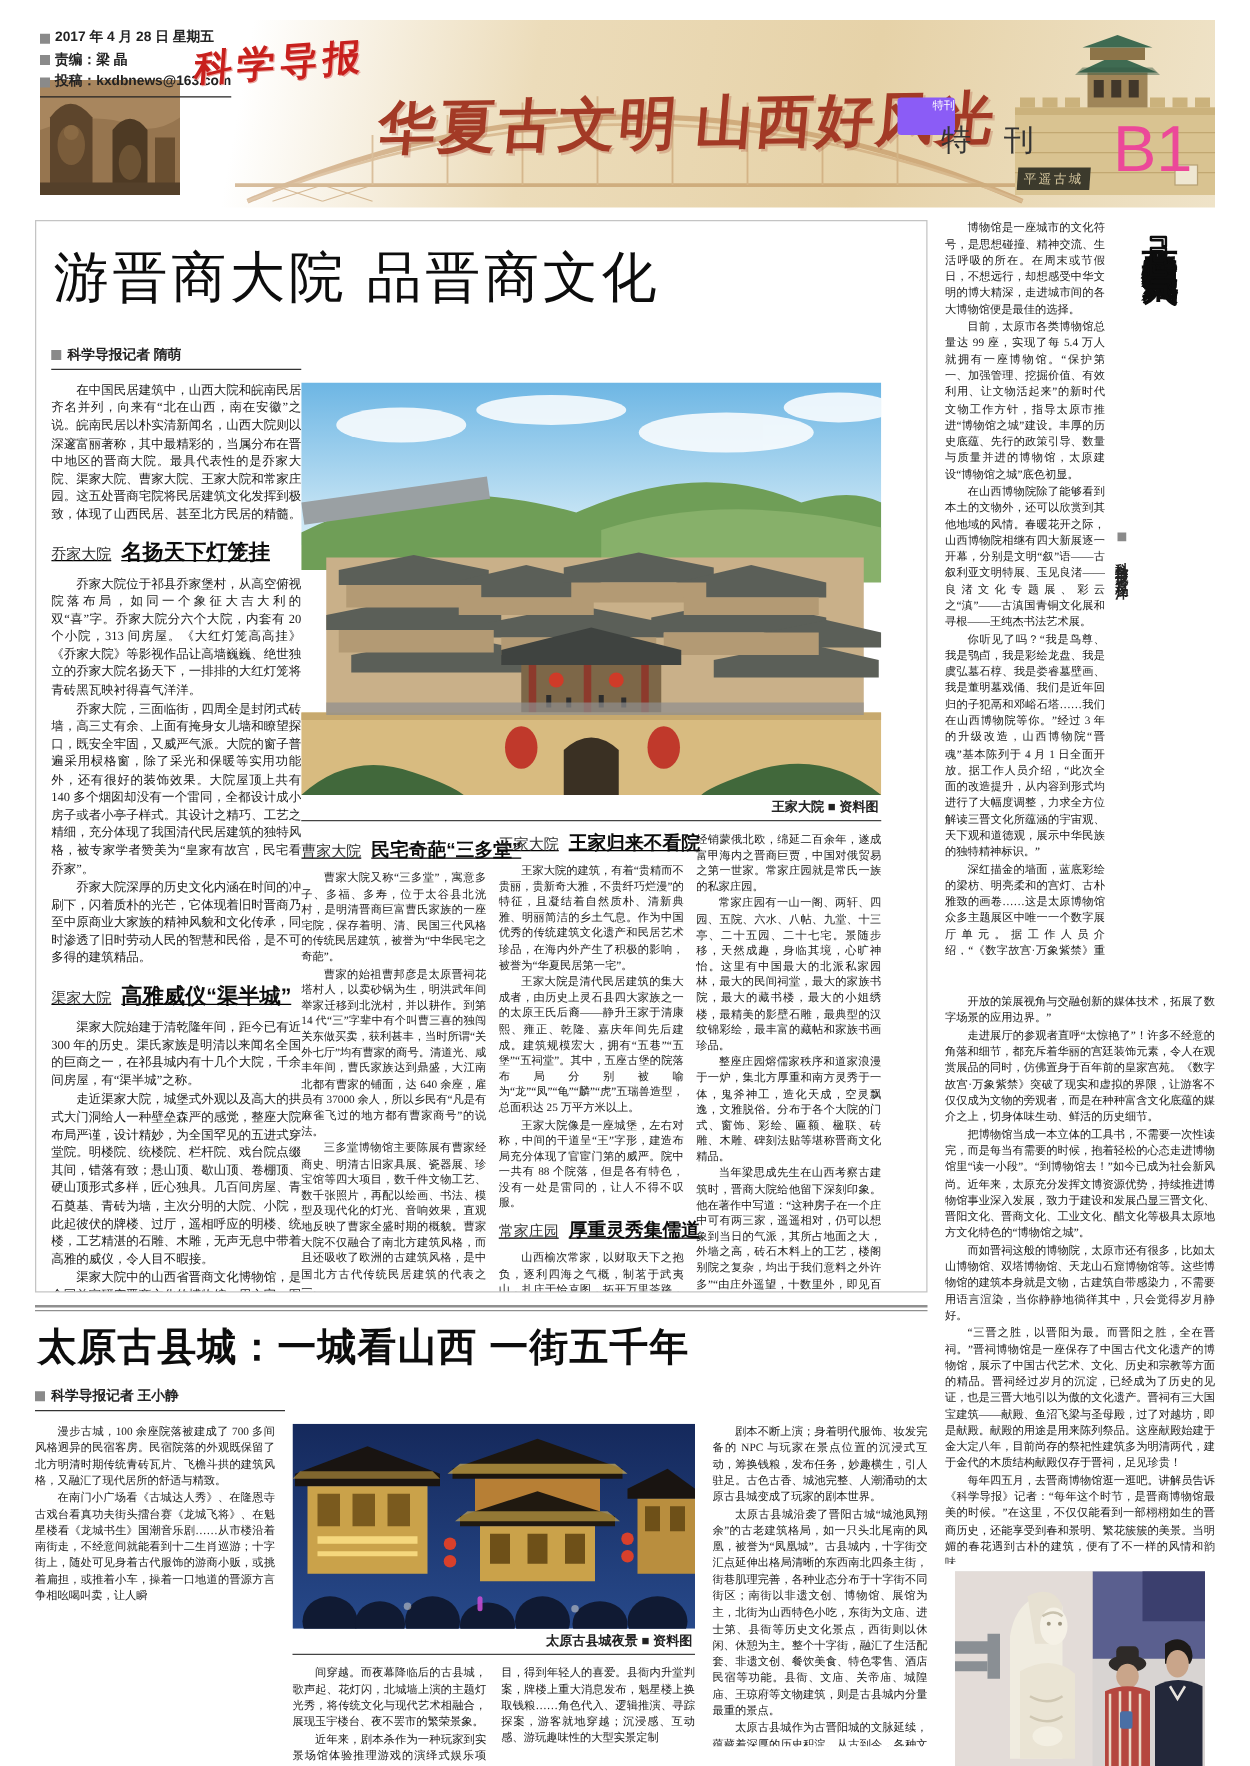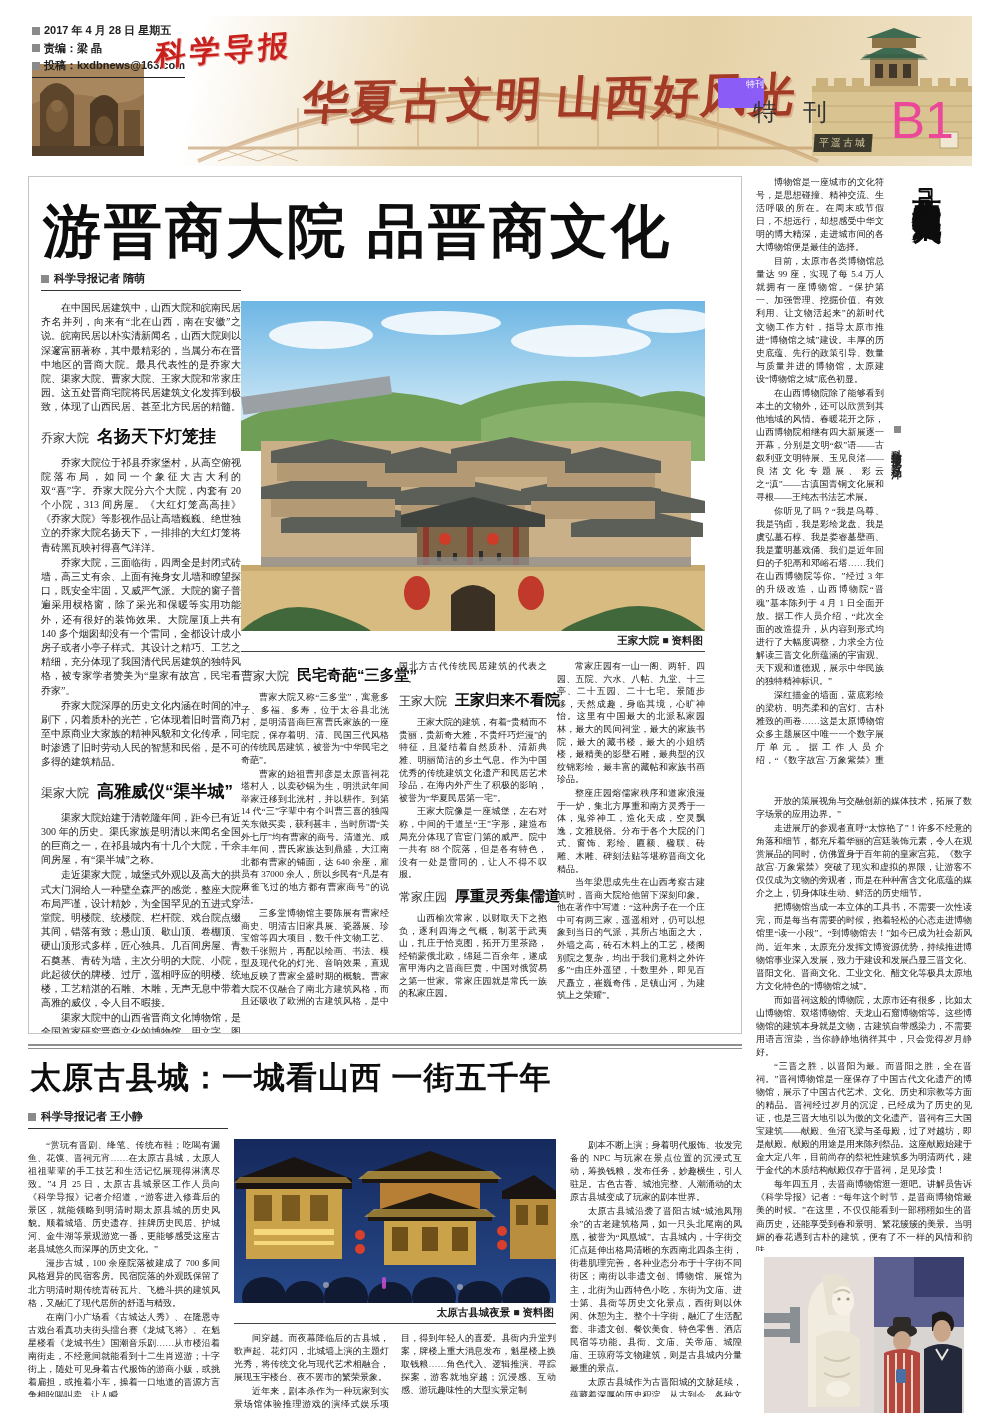--- a/index.html
+++ b/index.html
@@ -35,31 +35,31 @@
              font-size:10px; padding:2px 5px; letter-spacing:2px; transform:skewX(-4deg); }
   .bridge-svg { position:absolute; left:150px; top:40px; z-index:1; opacity:.55; }
 
   
   .content { display:flex; gap:14px; }
   .left-col { width:714px; }
   .sidebar { width:216px; }
 
   
   .main-box { border:1px solid #c4c4c4; height:858px; padding:14px 12px 8px 12px; overflow:hidden; }
-  .main-title { font-family:"Liberation Sans",sans-serif; font-weight:bold; font-size:58px;
-                letter-spacing:3px; color:#0d0d0d; margin:2px 0 0 2px; white-space:nowrap; }
+  .main-title { font-family:"Liberation Sans",sans-serif; font-weight:normal; font-size:44px;
+                letter-spacing:3px; color:#0d0d0d; margin:2px 0 24px 2px; white-space:nowrap; }
   .byline { display:flex; align-items:center; gap:5px; font-family:"Liberation Sans",sans-serif;
             font-size:11px; font-weight:bold; color:#222; border-bottom:1.5px solid #333;
             padding-bottom:4px; margin-bottom:10px; width:200px; }
   .main-body { display:flex; }
   .mcol-left { width:200px; height:742px; overflow:hidden; }
   .mcol-right { width:464px; }
   .para { font-size:10px; line-height:1.42; text-align:justify; text-indent:2em; color:#1a1a1a;
           margin-bottom:1px; }
-  .subhead { margin:10px 0 8px 0; white-space:nowrap; }
+  .subhead { margin:10px 0 8px 0; white-space:nowrap;text-decoration:underline; }
   .sh-label { font-size:12px; color:#333; margin-right:8px; }
   .sh-head { font-family:"Liberation Sans",sans-serif; font-weight:bold; font-size:17px; color:#0d0d0d; }
   .photo-frame { width:100%; display:block; }
   .caption { font-family:"Liberation Sans",sans-serif; font-size:10.5px; font-weight:bold; color:#222;
              text-align:right; padding:3px 2px 3px 0; border-bottom:1px solid #444; margin-bottom:8px; }
   .threecol { column-count:3; column-gap:10px; height:378px; overflow:hidden; }
   .threecol .subhead { margin:6px 0 6px 0; }
   .threecol .sh-head { font-size:15px; }
   .threecol .para { font-size:9px; line-height:1.4; }
 
@@ -300,20 +300,21 @@
                   <p class="para">曹家大院又称“三多堂”，寓意多子、多福、多寿，位于太谷县北洸村，是明清晋商巨富曹氏家族的一座宅院，保存着明、清、民国三代风格的传统民居建筑，被誉为“中华民宅之奇葩”。</p>
                   <p class="para">曹家的始祖曹邦彦是太原晋祠花塔村人，以卖砂锅为生，明洪武年间举家迁移到北洸村，并以耕作。到第 14 代“三”字辈中有个叫曹三喜的独闯关东做买卖，获利甚丰，当时所谓“关外七厅”均有曹家的商号。清道光、咸丰年间，曹氏家族达到鼎盛，大江南北都有曹家的铺面，达 640 余座，雇员有 37000 余人，所以乡民有“凡是有麻雀飞过的地方都有曹家商号”的说法。</p>
                   <p class="para">三多堂博物馆主要陈展有曹家经商史、明清古旧家具展、瓷器展、珍宝馆等四大项目，数千件文物工艺、数千张照片，再配以绘画、书法、模型及现代化的灯光、音响效果，直观地反映了曹家全盛时期的概貌。曹家大院不仅融合了南北方建筑风格，而且还吸收了欧洲的古建筑风格，是中国北方古代传统民居建筑的代表之一。</p>
                 </div>
 
               <div class="subhead">
                 <span class="sh-label">王家大院</span><span class="sh-head">王家归来不看院</span>
               </div>
               <div>
                   <p class="para">王家大院的建筑，有着“贵精而不贵丽，贵新奇大雅，不贵纤巧烂漫”的特征，且凝结着自然质朴、清新典雅、明丽简洁的乡土气息。作为中国优秀的传统建筑文化遗产和民居艺术珍品，在海内外产生了积极的影响，被誉为“华夏民居第一宅”。</p>
+                  <p class="para">王家大院是清代民居建筑的集大成者，由历史上灵石县四大家族之一的太原王氏后裔——静升王家于清康熙、雍正、乾隆、嘉庆年间先后建成。建筑规模宏大，拥有“五巷”“五堡”“五祠堂”。其中，五座古堡的院落布局分别被喻为“龙”“凤”“龟”“麟”“虎”五瑞兽造型，总面积达 25 万平方米以上。</p>
                   <p class="para">王家大院像是一座城堡，左右对称，中间的干道呈“王”字形，建造布局充分体现了官宦门第的威严。院中一共有 88 个院落，但是各有特色，没有一处是雷同的，让人不得不叹服。</p>
                 </div>
 
               <div class="subhead">
                 <span class="sh-label">常家庄园</span><span class="sh-head">厚重灵秀集儒道</span>
               </div>
               <div>
                   <p class="para">山西榆次常家，以财取天下之抱负，逐利四海之气概，制茗于武夷山，扎庄于恰克图，拓开万里茶路，经销蒙俄北欧，绵延二百余年，遂成富甲海内之晋商巨贾，中国对俄贸易之第一世家。常家庄园就是常氏一族的私家庄园。</p>
                   <p class="para">常家庄园有一山一阁、两轩、四园、五院、六水、八帖、九堂、十三亭、二十五园、二十七宅。景随步移，天然成趣，身临其境，心旷神怡。这里有中国最大的北派私家园林，最大的民间祠堂，最大的家族书院，最大的藏书楼，最大的小姐绣楼，最精美的影壁石雕，最典型的汉纹锦彩绘，最丰富的藏帖和家族书画珍品。</p>
                   <p class="para">整座庄园熔儒家秩序和道家浪漫于一炉，集北方厚重和南方灵秀于一体，鬼斧神工，造化天成，空灵飘逸，文雅脱俗。分布于各个大院的门式、窗饰、彩绘、匾额、楹联、砖雕、木雕、碑刻法贴等堪称晋商文化精品。</p>
@@ -328,21 +329,20 @@
 
       <article>
         <h2 class="bottom-title">太原古县城：一城看山西  一街五千年</h2>
         <div class="byline">
           <span class="sq"></span>
           <span>科学导报记者 王小静</span>
         </div>
 
         <div class="bottom-body">
           <div class="bcol1">
-              <p class="para">“赏玩有晋剧、绛笔、传统布鞋；吃喝有漏鱼、花馍、晋祠元宵……在太原古县城，太原人祖祖辈辈的手工技艺和生活记忆展现得淋漓尽致。”4 月 25 日，太原古县城景区工作人员向《科学导报》记者介绍道，“游客进入修葺后的景区，就能领略到明清时期太原县城的历史风貌。顺着城墙、历史遗存、挂牌历史民居、护城河、金牛湖等景观游览一番，更能够感受这座古老县城悠久而深厚的历史文化。”</p>
               <p class="para">漫步古城，100 余座院落被建成了 700 多间风格迥异的民宿客房。民宿院落的外观既保留了北方明清时期传统青砖瓦片、飞檐斗拱的建筑风格，又融汇了现代居所的舒适与精致。</p>
               <p class="para">在南门小广场看《古城达人秀》、在隆恩寺古戏台看真功夫街头擂台赛《龙城飞将》、在魁星楼看《龙城书生》国潮音乐剧……从市楼沿着南街走，不经意间就能看到十二生肖巡游；十字街上，随处可见身着古代服饰的游商小贩，或挑着扁担，或推着小车，操着一口地道的晋源方言争相吆喝叫卖，让人瞬</p>
             </div>
 
           <div class="bmid">
             <svg class="photo-frame" width="322" height="164" viewBox="0 0 322 164">
               <defs>
                 <linearGradient id="night" x1="0" y1="0" x2="0" y2="1">
                   <stop offset="0" stop-color="#15295c"></stop>
                     <stop offset="1" stop-color="#27498a"></stop>

